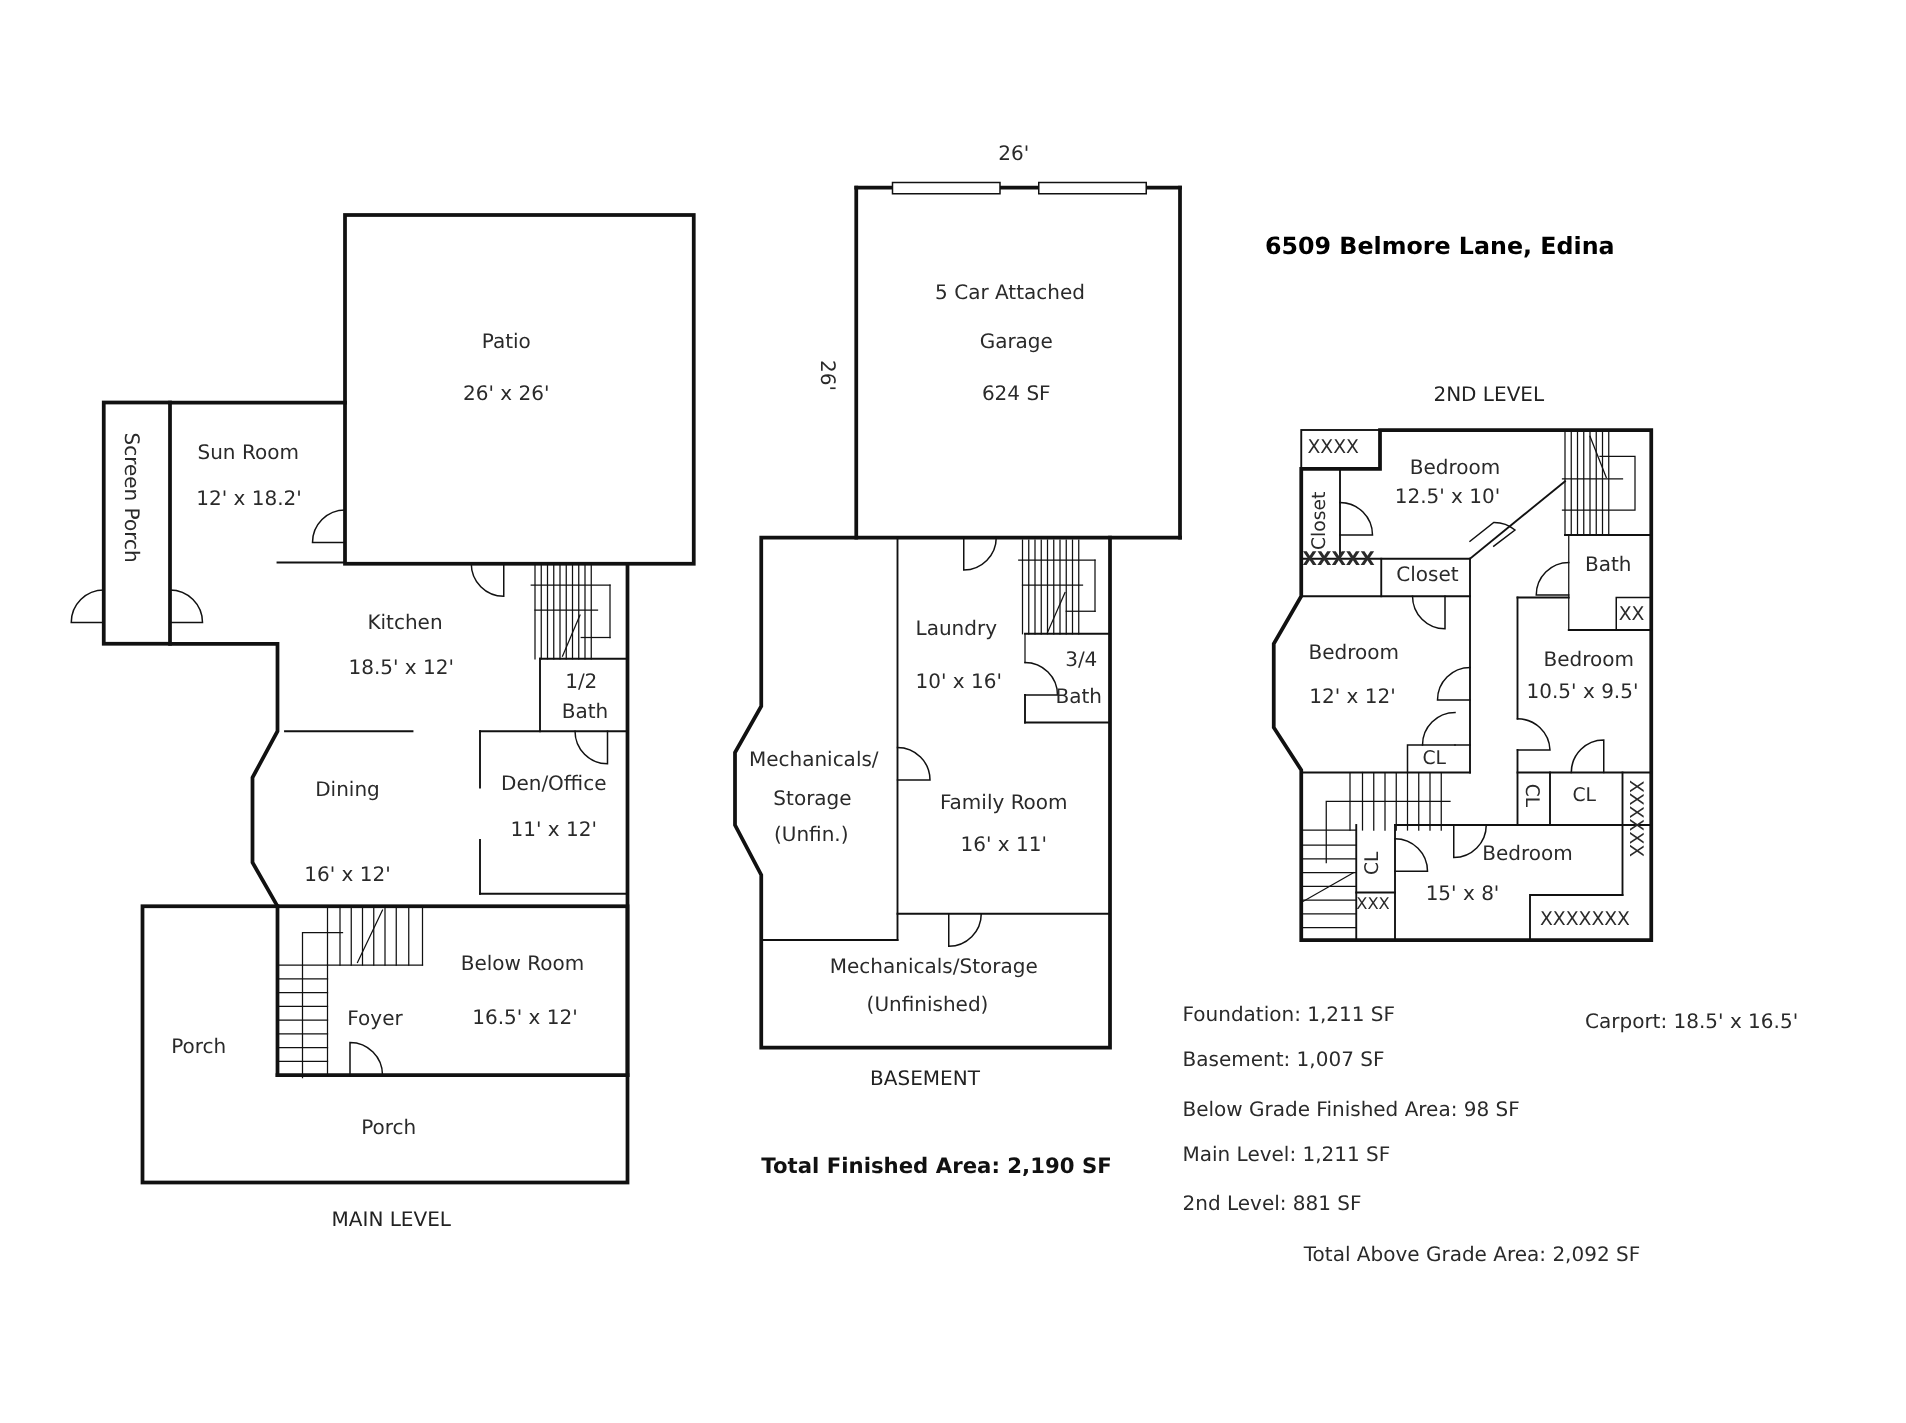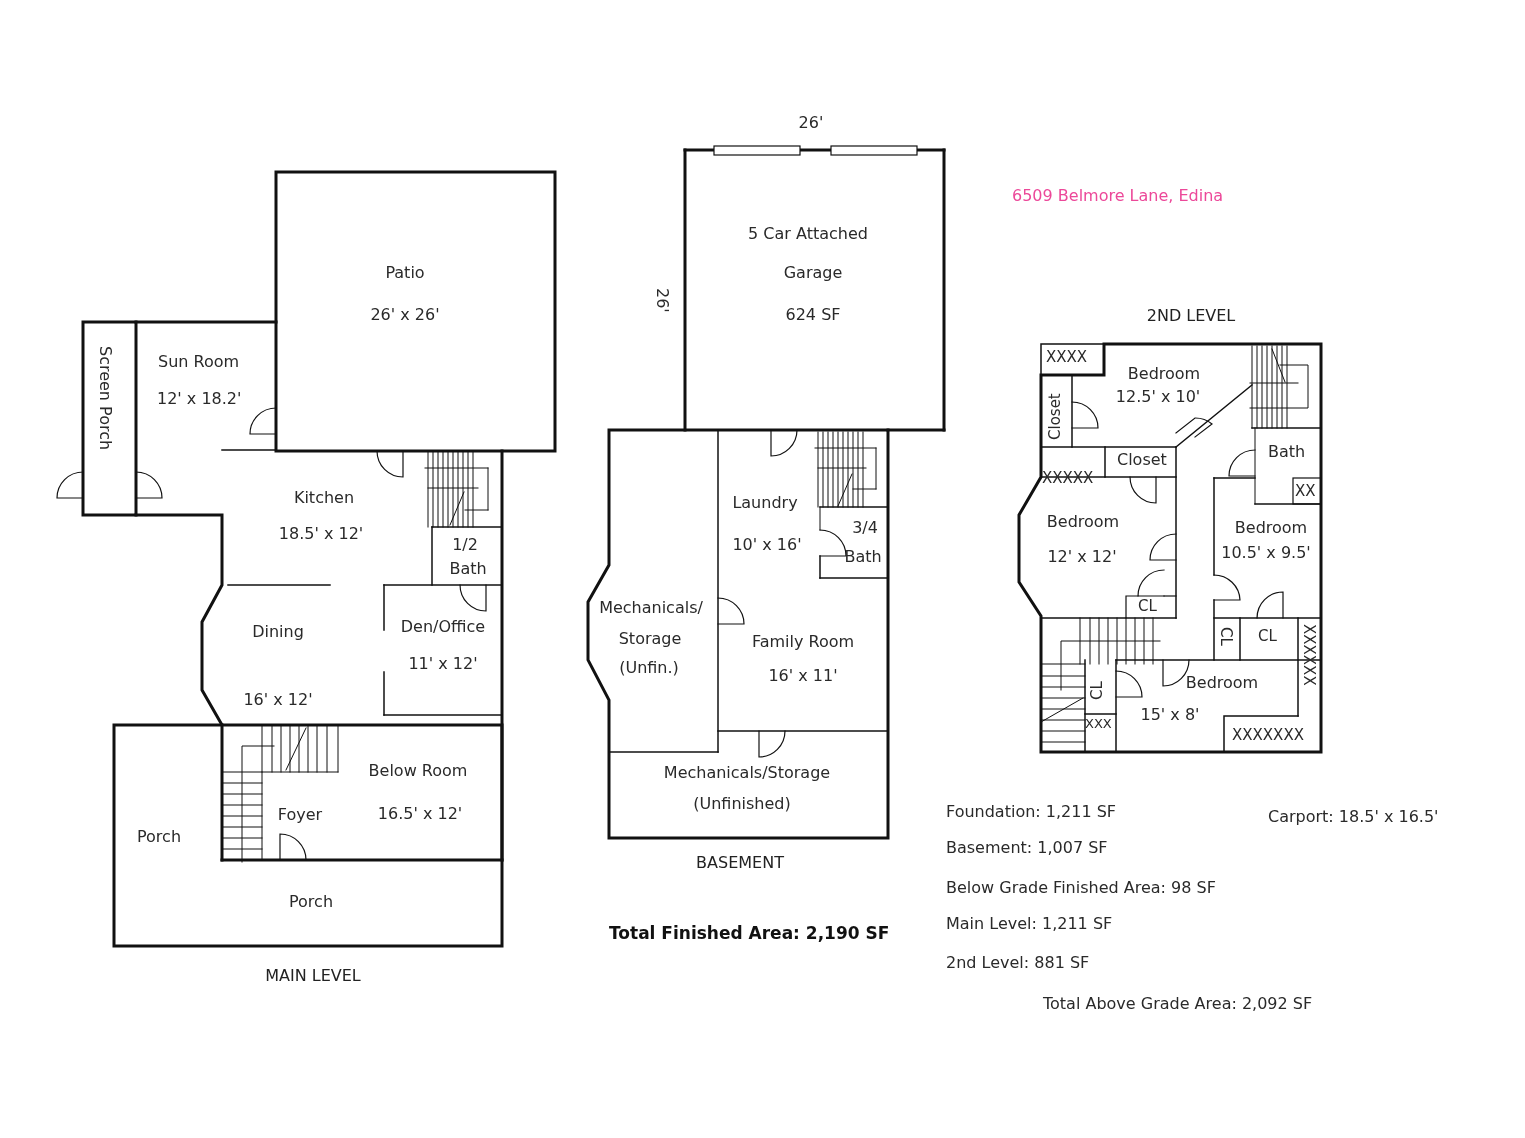--- a/index.html
+++ b/index.html
@@ -1,21 +1,21 @@
 <!DOCTYPE html>
 <html><head>
 <meta charset="utf-8">
 <style>
   html, body { margin:0; padding:0; background:#ffffff; }
   body { width:1525px; height:1138px; position:relative; overflow:hidden;
          font-family:"DejaVu Sans", sans-serif; color:#222; }
   svg#plan { position:absolute; left:0; top:0; }
   .lbl { position:absolute; font-size:16px; color:#2a2a2a; white-space:nowrap; line-height:1; }
   .c { transform:translateX(-50%); }
-  .title { font-weight:normal; font-size:16px; color:#ec4899; }
+  .title { font-weight:bold; font-size:19px; color:#000000; }
   .bold { font-weight:bold; font-size:17px; color:#111; }
   .level { font-size:16px; color:#222; }
   .rot90 { transform:rotate(90deg); transform-origin:left top; }
   .rotm90 { transform:rotate(-90deg); transform-origin:left top; }
   .sm { font-size:15px; }
   .xx { font-size:15px; letter-spacing:0px; }
 </style>
 </head>
 <body>
 
@@ -262,21 +262,21 @@
 <div class="lbl c" style="left:747px;top:765px;">Mechanicals/Storage</div>
 <div class="lbl c" style="left:742px;top:796px;">(Unfinished)</div>
 <div class="lbl c level" style="left:740px;top:855px;">BASEMENT</div>
 <div class="lbl bold" style="left:609px;top:925px;">Total Finished Area: 2,190 SF</div>
 
 <div class="lbl c level" style="left:1191px;top:308px;">2ND LEVEL</div>
 <div class="lbl xx" style="left:1046px;top:350px;">XXXX</div>
 <div class="lbl c" style="left:1164px;top:366px;">Bedroom</div>
 <div class="lbl c" style="left:1158px;top:389px;">12.5' x 10'</div>
 <div class="lbl rotm90 sm" style="left:1048px;top:440px;">Closet</div>
-<div class="lbl xx" style="left:1042px;top:471px;">XXXXX</div>
+<div class="lbl xx" style="left:1042px;top:440px;font-weight:bold;">XXXXX</div>
 <div class="lbl" style="left:1117px;top:452px;">Closet</div>
 <div class="lbl" style="left:1268px;top:444px;">Bath</div>
 <div class="lbl xx" style="left:1295px;top:484px;">XX</div>
 <div class="lbl c" style="left:1083px;top:514px;">Bedroom</div>
 <div class="lbl c" style="left:1082px;top:549px;">12' x 12'</div>
 <div class="lbl c" style="left:1271px;top:520px;">Bedroom</div>
 <div class="lbl c" style="left:1266px;top:545px;">10.5' x 9.5'</div>
 <div class="lbl sm" style="left:1138px;top:599px;">CL</div>
 <div class="lbl rot90 sm" style="left:1233px;top:627px;">CL</div>
 <div class="lbl sm" style="left:1258px;top:629px;">CL</div>

